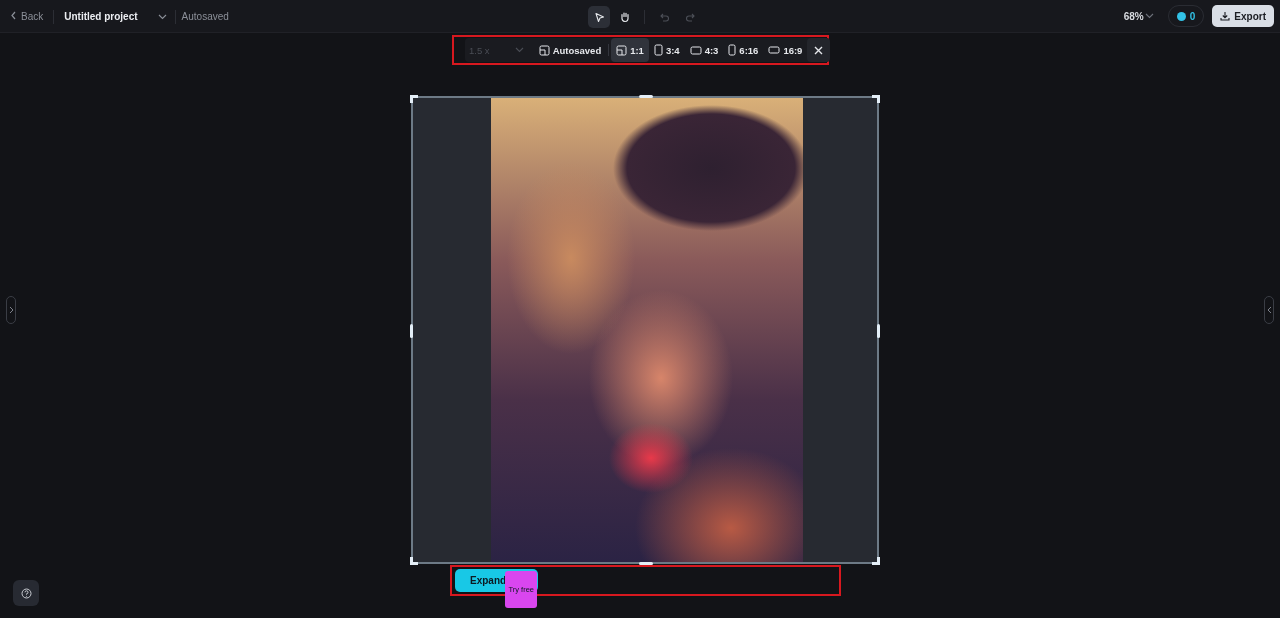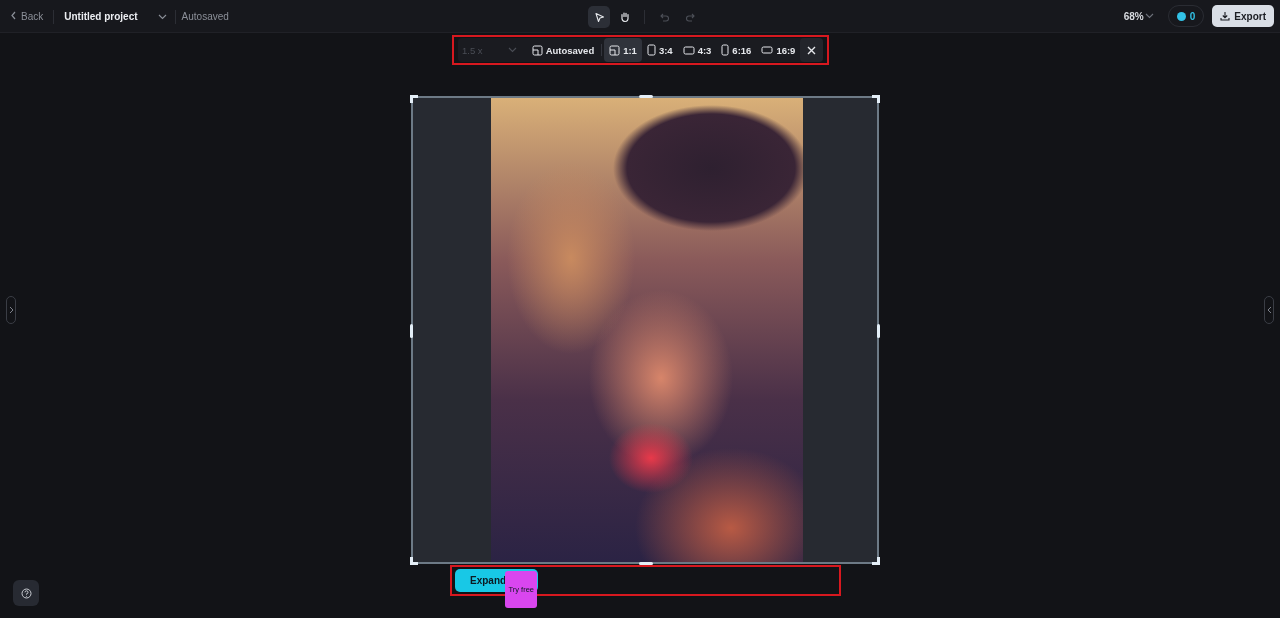--- a/index.html
+++ b/index.html
@@ -14,21 +14,21 @@
   .tool { width: 22px; height: 22px; border-radius: 5px; display: flex; align-items: center; justify-content: center; cursor: pointer; }
   .tool.active { background: #2c2f37; }
   .vsep { width: 1px; height: 14px; background: #2c2e35; margin: 0 4px; }
   .tr { position: absolute; right: 6px; top: 5px; display: flex; align-items: center; gap: 8px; font-size: 10px; }
   .zoom { color: #d8dbe0; font-weight: bold; display: flex; align-items: center; gap: 1px; margin-right: 6px; cursor: pointer; }
   .credits { height: 22px; padding: 0 8px; border: 1px solid #2a2c33; border-radius: 11px; display: flex; align-items: center; gap: 4px; color: #32c2e6; font-weight: bold; }
   .cdot { width: 9px; height: 9px; border-radius: 50%; background: #32c2e6; display: inline-block; position: relative; }
   .export { height: 22px; padding: 8px 8px; background: #d9dee6; color: #1a1c22; border-radius: 5px; display: flex; align-items: center; gap: 4px; font-weight: bold; cursor: pointer; }
 
   .ratio-bar { position: absolute; left: 452px; top: 35px; width: 377px; height: 30px; border: 2px solid #d7181f; display: flex; align-items: center; padding: 0 4px; background: #121317; }
-  .ratio-inner { display: flex; align-items: center; height: 24px; width: 100%; background: #1a1b20; border-radius: 4px; font-size: 9.5px; }
+  .ratio-inner { display: flex; align-items: center; height: 24px; width: 100%; background: #1a1b20; border-radius: 4px; font-size: 9.5px; margin-left: 7px; }
   .scale { width: 66px; display: flex; justify-content: space-between; align-items: center; color: #4a4d55; padding: 0 4px; cursor: pointer; }
   .ropt { display: flex; align-items: center; gap: 3px; height: 24px; padding: 0 5px; border-radius: 4px; color: #e6e8ec; font-weight: bold; cursor: pointer; }
   .ropt.active { background: #30333b; }
   .rsep { width: 1px; height: 12px; background: #33353d; margin: 0 2px; }
   .closebtn { width: 24px; height: 24px; display: flex; align-items: center; justify-content: center; background: #23252b; border-radius: 4px; margin-left: auto; cursor: pointer; }
 
   .frame { position: absolute; left: 411px; top: 96px; width: 468px; height: 468px; background: #272a31; border: 2px solid #6d7a86; }
   .photo { position: absolute; left: 78px; top: 0; width: 312px; height: 464px; overflow: hidden;
     background:
       radial-gradient(ellipse 60px 50px at 160px 360px, #e8394a 0%, rgba(0,0,0,0) 70%),

